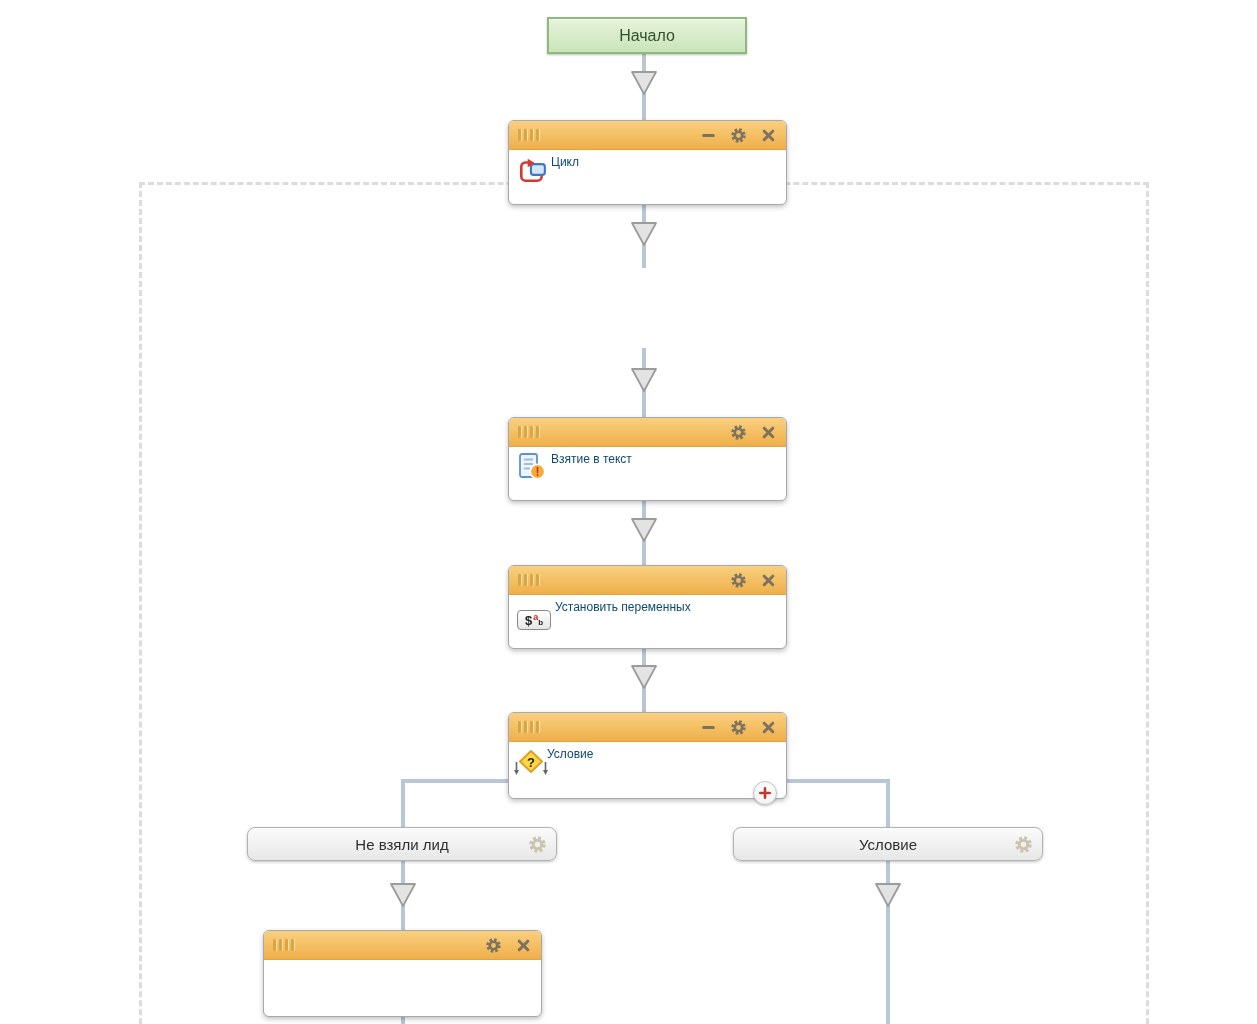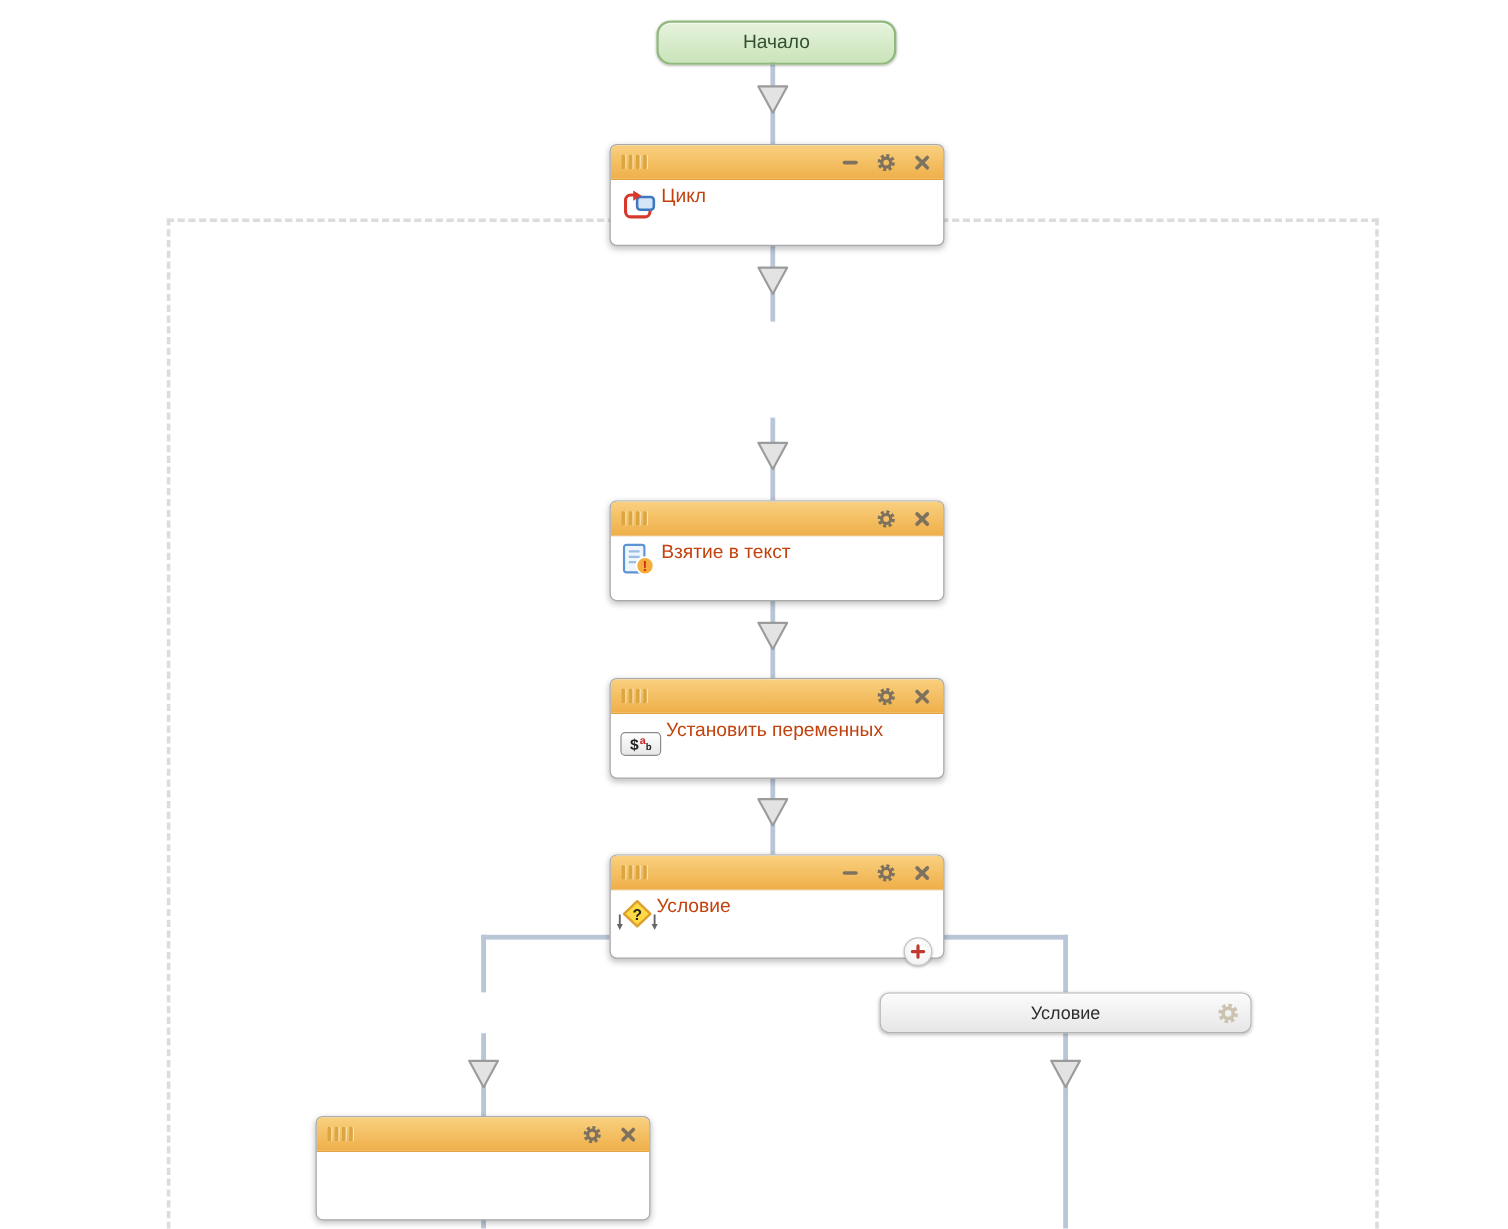--- a/index.html
+++ b/index.html
@@ -19,21 +19,21 @@
   
   .conn{position:absolute;background:var(--connector);z-index:1;}
   .conn.v{width:4px;}
   .conn.h{height:4px;}
 
   .arrow{position:absolute;width:28px;height:26px;z-index:2;}
 
   
   .start-node{position:absolute;left:547px;top:17px;width:196px;height:33px;z-index:3;
     background:linear-gradient(to bottom,var(--start_fill_top),var(--start_fill_bottom));
-    border:2px solid var(--start_border);border-radius:12px;
+    border:2px solid var(--start_border);border-radius:0;
     box-shadow:0 1px 2px rgba(0,0,0,.25), inset 0 1px 0 rgba(255,255,255,.6);
     display:flex;align-items:center;justify-content:center;
     font-size:16px;color:var(--start_text);}
 
   
   .activity{position:absolute;width:277px;z-index:3;background:#fff;
     border:1px solid #a8a8a8;border-radius:6px;
     box-shadow:0 2px 5px rgba(0,0,0,.25);}
   .act-header{position:absolute;left:0;top:0;right:0;height:28px;
     background:linear-gradient(to bottom,var(--header_top),var(--header_bottom));
@@ -41,21 +41,21 @@
     border-radius:5px 5px 0 0;cursor:move;}
   .grip{position:absolute;left:9px;top:8px;display:flex;}
   .grip i{display:block;width:3px;height:12px;margin-right:3px;background:#dba640;
     border-radius:1px;box-shadow:1px 0 0 rgba(255,255,255,.55);}
   .hbtn{position:absolute;top:6px;width:16px;height:16px;display:flex;align-items:center;justify-content:center;cursor:pointer;}
   .hbtn svg{width:15px;height:15px;}
   .hbtn.close{right:10px;}
   .hbtn.gear{right:40px;}
   .hbtn.minus{right:70px;}
   .act-body{position:absolute;left:0;top:28px;right:0;bottom:0;}
-  .act-title{position:absolute;left:42px;top:6px;font-size:16px;color:#c2410c;white-space:nowrap;}
+  .act-title{position:absolute;left:42px;top:6px;font-size:12px;color:#0c4a6e;white-space:nowrap;}
   .act-icon{position:absolute;left:8px;top:6px;}
   .act-icon svg{display:block;}
   .cond-title{left:38px;}
   .vars-icon-badge{position:absolute;left:8px;top:16px;width:34px;height:20px;box-sizing:border-box;
     background:linear-gradient(to bottom,#ffffff,#e6e6e6);border:1.5px solid #8a8a8a;border-radius:4px;
     display:flex;align-items:center;justify-content:center;}
   .vars-icon-badge .d{font-size:13px;font-weight:bold;color:#222;}
   .vars-icon-badge .a{font-size:9px;font-weight:bold;color:#cc2222;position:relative;top:-3px;margin-left:1px;}
   .vars-icon-badge .b{font-size:8px;font-weight:bold;color:#222;position:relative;top:2px;}
 
@@ -282,20 +282,26 @@
       </span>
       <span class="act-title cond-title">Условие</span>
       <span class="plus-btn">
           <svg viewBox="0 0 22 22">
             <use href="#i-plus" xlink:href="#i-plus"></use>
           </svg>
         </span>
     </div>
   </div>
 
+  <div class="branch-pill" style="left:247px;top:827px">
+    <span>Не взяли лид</span>
+    <span class="pill-gear"><svg viewBox="0 0 16 16">
+          <use href="#i-gear-light" xlink:href="#i-gear-light"></use>
+        </svg></span>
+  </div>
   <div class="branch-pill" style="left:733px;top:827px">
     <span>Условие</span>
     <span class="pill-gear"><svg viewBox="0 0 16 16">
           <use href="#i-gear-light" xlink:href="#i-gear-light"></use>
         </svg></span>
   </div>
 
   <div class="activity" style="left:263px;top:930px;height:85px">
     <div class="act-header">
       <span class="grip">

